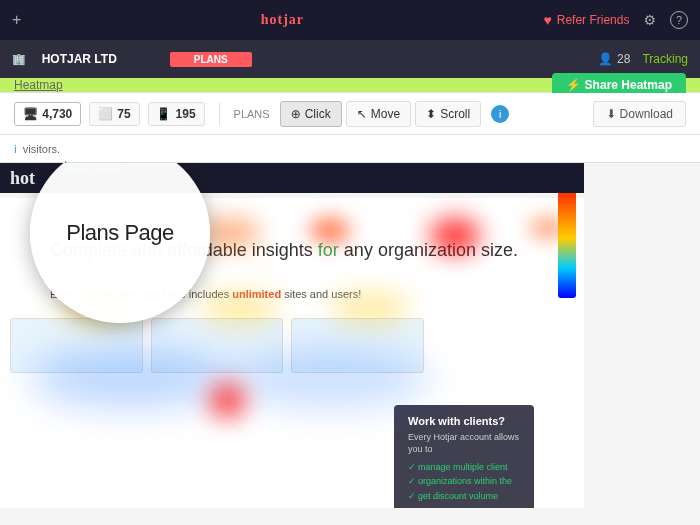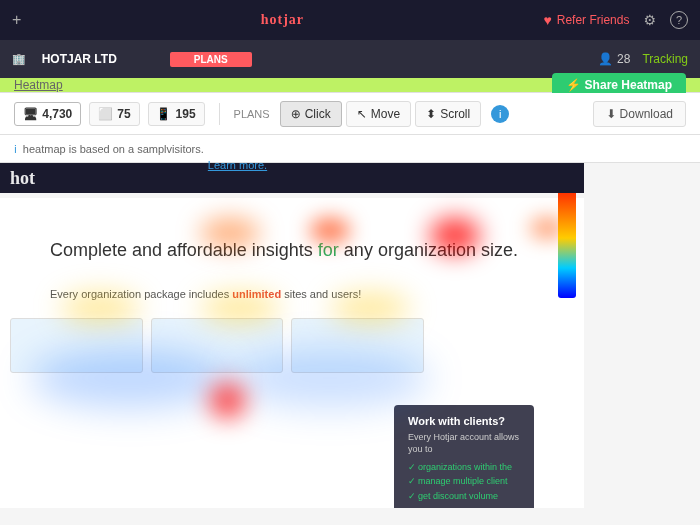--- a/index.html
+++ b/index.html
@@ -465,21 +465,20 @@
       <span class="scroll-arrow">⬍</span>
       <span>Scroll</span>
     </div>
   </div>
   <div class="info-icon">i</div>
   <button class="download-btn">⬇ Download</button>
 </div>
 
 <div class="info-bar">
   <span style="margin-right:6px; color:#3498db;">ℹ</span>
-  <span>heatmap is based on a sampl</span>
   <span> visitors.</span>
   <span class="learn-more" style="margin-left:4px;margin-top:32px;">Learn more.</span>
 </div>
 
 <div class="heatmap-area">
 
   <div style="position:absolute;top:0;left:0;width:100%;height:30px;background:#1a1a2e;z-index:1;">
     <span class="site-header">hot</span>
   </div>
 
@@ -494,22 +493,22 @@
     <div class="price-cards">
       <div class="price-card" style="background:#e8f4fd;"></div>
       <div class="price-card" style="background:#e8f4fd;"></div>
       <div class="price-card" style="background:#e8f4fd;"></div>
     </div>
 
     <div class="work-clients">
       <div class="work-clients-title">Work with clients?</div>
       <div class="work-clients-text">Every Hotjar account allows you to</div>
       <div class="work-clients-check">
+        <div>✓ manage multiple client</div>
         <div>✓ organizations within the</div>
-        <div>✓ manage multiple client</div>
         <div>✓ get discount volume</div>
       </div>
     </div>
   </div>
 
   <div class="heatmap-overlay">
 
     <div class="heat-blob" style="width:50px;height:35px;background:rgba(255,0,0,0.8);top:55px;left:430px;filter:blur(12px);"></div>
     <div class="heat-blob" style="width:40px;height:25px;background:rgba(255,60,0,0.7);top:55px;left:310px;filter:blur(10px);"></div>
     <div class="heat-blob" style="width:35px;height:20px;background:rgba(255,80,0,0.6);top:55px;left:530px;filter:blur(10px);"></div>
@@ -522,13 +521,18 @@
     <div class="heat-blob" style="width:200px;height:60px;background:rgba(0,100,255,0.25);top:185px;left:30px;filter:blur(18px);"></div>
     <div class="heat-blob" style="width:200px;height:60px;background:rgba(0,100,255,0.2);top:185px;left:230px;filter:blur(18px);"></div>
 
     <div class="heat-blob" style="width:35px;height:35px;background:rgba(255,0,0,0.75);top:220px;left:210px;filter:blur(12px);"></div>
   </div>
 
   <div class="color-bar"></div>
   <span class="color-bar-hot">HOT</span>
   <span class="color-bar-cold">COLD</span>
 
+  <div class="plans-tooltip">
+    <div class="circle-tooltip">
+      <span class="tooltip-title">Plans Page</span>
+    </div>
+  </div>
 </div>
 
 </body></html>

